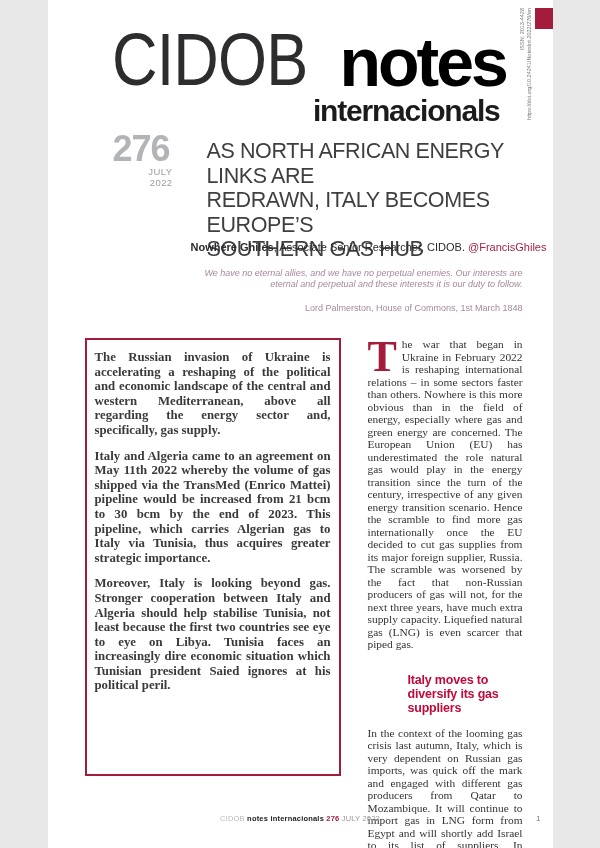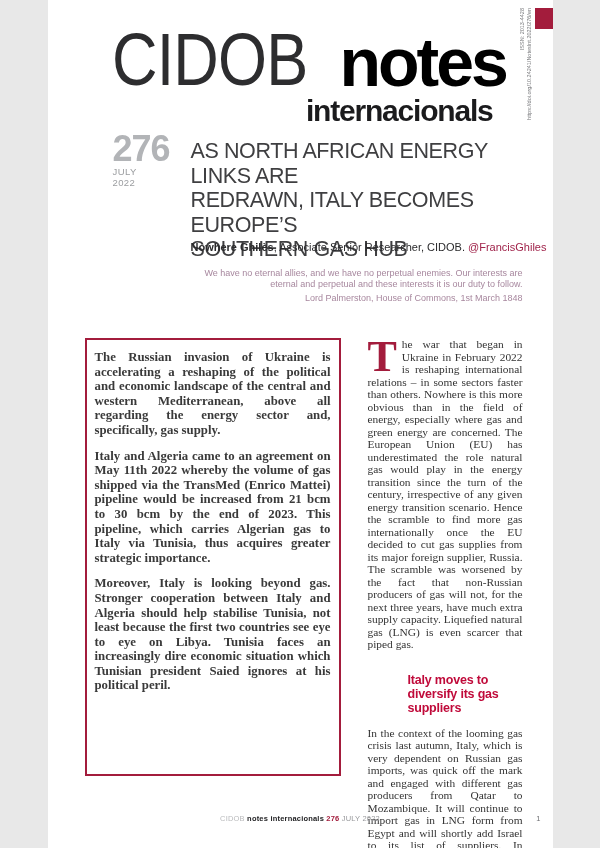--- a/index.html
+++ b/index.html
@@ -14,21 +14,21 @@
     position:absolute; top:22px; left:64px;
     font-size:75px; line-height:1; font-weight:300; color:#2d2d2f;
     letter-spacing:-1px; transform:scaleX(.84); transform-origin:left top;
   }
   .brand-notes {
     position:absolute; top:28px; left:292px;
     font-size:68px; line-height:1; font-weight:900; color:#000000;
     letter-spacing:-3px;
   }
   .brand-sub {
-    position:absolute; top:96px; right:60px;
+    position:absolute; top:96px; right:53px;
     font-size:30px; line-height:1; font-weight:800; color:#1b1b1d;
     letter-spacing:-1.2px;
   }
   .corner-square {
     position:absolute; top:8px; right:0; width:18px; height:21px;
     background:#a31c3c;
   }
   .side-meta {
     position:absolute; top:8px; right:34px; width:124px;
     text-align:right; font-size:5.5px; line-height:7px; color:#77787b;
@@ -36,43 +36,43 @@
     white-space:nowrap;
   }
   
   .issue-number {
     position:absolute; top:131px; left:65px;
     font-size:36px; line-height:1; font-weight:900; color:#b2b4b7;
     letter-spacing:-1px;
   }
   .issue-date {
     position:absolute; top:166px; left:65px; width:60px;
-    text-align:left; font-size:9.5px; line-height:11px; color:#9b9da0;
+    text-align:right; font-size:9.5px; line-height:11px; color:#9b9da0;
     letter-spacing:.4px;
   }
   .issue-date span { display:block; }
   .doc-title {
     position:absolute; top:139px; left:143px;
     font-size:21.5px; line-height:24.5px; font-weight:400; color:#3f3f41;
     letter-spacing:-0.4px;
   }
-  .doc-title span { display:block; }
+  .doc-title span { display:block;margin-left:16px; }
   .author {
     position:absolute; top:241px; left:143px;
     font-size:11px; line-height:13px; color:#2a2a2c;
   }
   .author .author-name { font-weight:700; }
   .author .author-handle { color:#a0234a; }
   
   .epigraph {
     position:absolute; top:268px; right:30px; width:330px;
     text-align:right; font-size:9px; line-height:10.8px; color:#a7879e;
   }
-  .epigraph-text { }
-  .epigraph-attr { font-style:normal; margin-top:3px; }
+  .epigraph-text { font-style:italic; }
+  .epigraph-attr { font-style:normal; margin-top:13px; }
   
   .columns {
     position:absolute; top:338px; left:37px; right:30px;
     display:flex; gap:27px; align-items:flex-start;
   }
   .summary-box {
     width:256px; min-height:438px;
     border:2.5px solid #a31c3c; padding:10px 8px 6px 8px;
     font-family:"Liberation Serif", serif; font-weight:700;
     font-size:12.8px; line-height:14.6px; text-align:justify; color:#3a3a3a;

